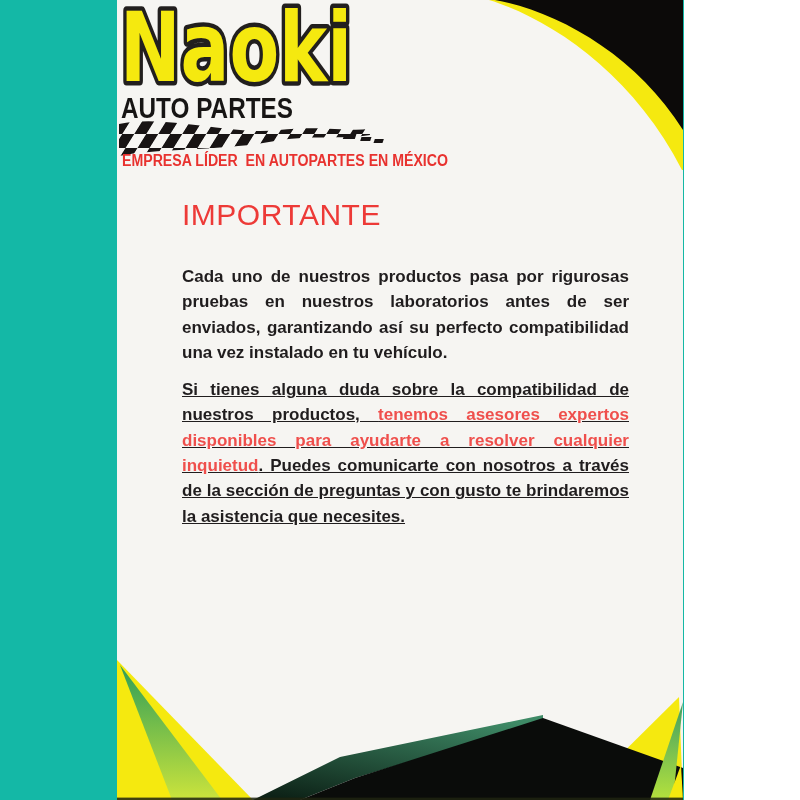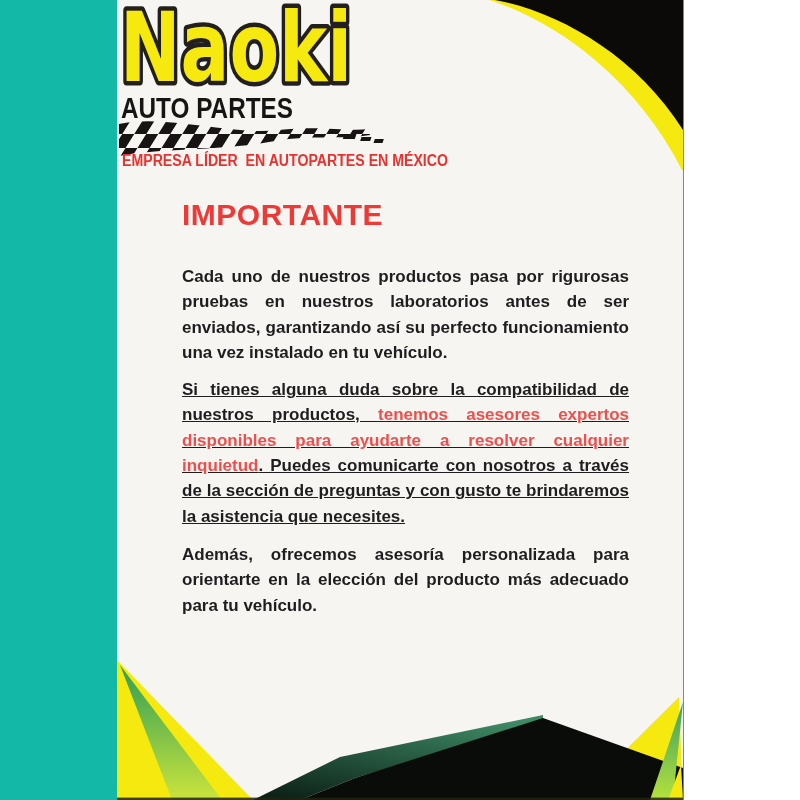--- a/index.html
+++ b/index.html
@@ -4,21 +4,21 @@
 <style>
   html,body{margin:0;padding:0;background:#ffffff;}
   .stage{position:relative;width:684px;height:800px;background:#14b8a6;overflow:hidden;
          font-family:"Liberation Sans", sans-serif;}
   .poster{position:absolute;left:117px;top:0;width:566px;height:800px;
           background:#f6f5f2;overflow:hidden;}
   .corner-svg{position:absolute;top:0;right:0;width:200px;height:170px;display:block;}
   .header-svg{position:absolute;top:0;left:0;width:566px;height:176px;display:block;}
   .footer-svg{position:absolute;bottom:0;left:0;width:566px;height:150px;display:block;}
   .content{position:absolute;left:65px;top:199px;width:447px;}
-  .content h1{margin:0;font-size:30px;line-height:32px;font-weight:700;
+  .content h1{margin:0;font-size:30px;line-height:32px;font-weight:400;
               letter-spacing:0.5px;color:#ed3a37;}
   .content p{margin:0;font-size:17px;line-height:25.3px;font-weight:700;
              color:#201d1e;text-align:justify;}
   .content p.p1{margin-top:33px;}
   .content p.p2{margin-top:12px;text-decoration:underline;}
   .content p.p3{margin-top:13px;}
   .hl{color:#ef4f4c;}
   .logo-main{font-family:"DejaVu Sans", sans-serif;font-weight:bold;font-size:96px;
              fill:#f5e90f;stroke:#221f1e;stroke-width:9px;stroke-linejoin:round;
              paint-order:stroke fill;}
@@ -55,23 +55,22 @@
         <rect x="0" y="-4" width="252" height="42" fill="url(#checks)" clip-path="url(#flagClip)"></rect>
         <rect x="230" y="14" width="12" height="5" fill="#181414" transform="skewX(-18)"></rect>
         <rect x="248" y="17" width="10" height="4" fill="#181414" transform="skewX(-18)"></rect>
         <rect x="262" y="19" width="9" height="4" fill="#181414" transform="skewX(-18)"></rect>
       </g>
       <text x="5" y="166" class="logo-tagline" textLength="326" lengthAdjust="spacingAndGlyphs">EMPRESA LÍDER  EN AUTOPARTES EN MÉXICO</text>
     </svg>
 
     <div class="content">
       <h1>IMPORTANTE</h1>
-      <p class="p1">Cada uno de nuestros productos pasa por rigurosas pruebas en nuestros laboratorios antes de ser enviados, garantizando así su perfecto funcionamiento una vez instalado en tu vehículo.</p>
+      <p class="p1">Cada uno de nuestros productos pasa por rigurosas pruebas en nuestros laboratorios antes de ser enviados, garantizando así su perfecto compatibilidad una vez instalado en tu vehículo.</p>
       <p class="p2"><span>Si tienes alguna duda sobre la compatibilidad de nuestros productos, </span><span class="hl">tenemos asesores expertos disponibles para ayudarte a resolver cualquier inquietud</span><span>. Puedes comunicarte con nosotros a través de la sección de preguntas y con gusto te brindaremos la asistencia que necesites.</span></p>
-      <p class="p3">Además, ofrecemos asesoría personalizada para orientarte en la elección del producto más adecuado para tu vehículo.</p>
     </div>
 
     <svg class="footer-svg" viewBox="0 0 566 150" aria-hidden="true">
       <defs>
         <linearGradient id="gradL" x1="0" y1="0" x2="0" y2="1">
           <stop offset="0" stop-color="#2e9d57"></stop>
           <stop offset="1" stop-color="#cbe43c"></stop>
         </linearGradient>
         <linearGradient id="gradR" x1="0" y1="0" x2="0" y2="1">
           <stop offset="0" stop-color="#3f9e63"></stop>

